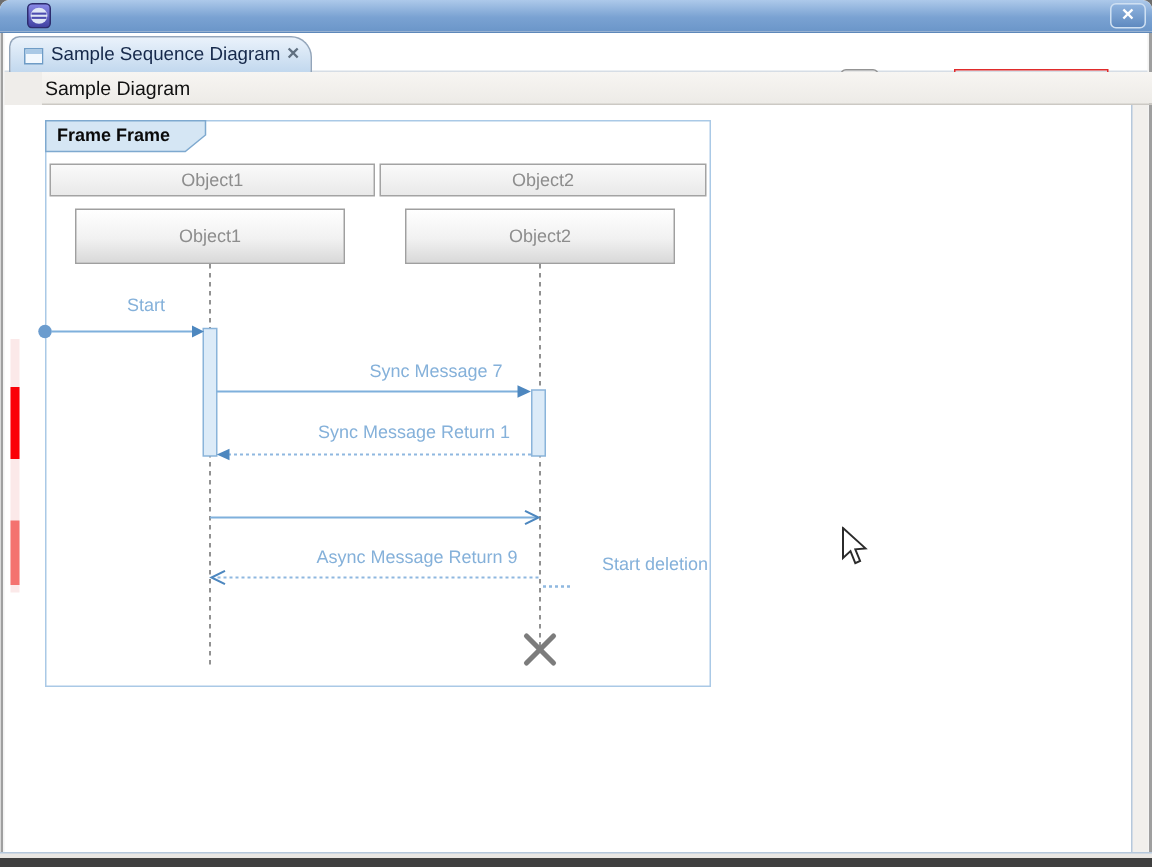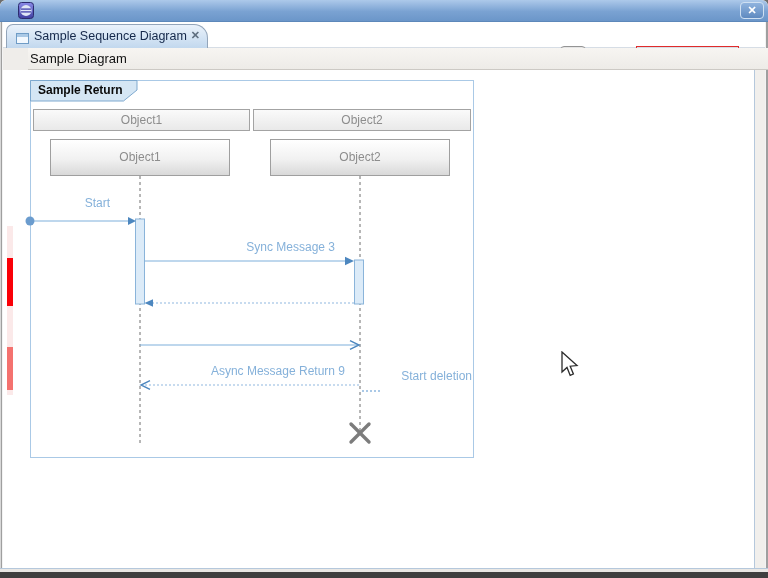--- a/index.html
+++ b/index.html
@@ -184,21 +184,21 @@
 
     <div class="ruler-mark" id="mark-pink"></div>
     <div class="ruler-mark" id="mark-red"></div>
     <div class="ruler-mark" id="mark-salmon"></div>
 
     <div id="frame"></div>
     <div id="frame-label-wrap">
       <svg width="108" height="22" viewBox="0 0 108 22">
         <path d="M0.5,0.5 H107 V10 L93.5,21 H0.5 Z" fill="#d5e6f4" stroke="#7ea9cf"></path>
       </svg>
-      <div id="frame-label-text">Sample Return</div>
+      <div id="frame-label-text">Frame Frame</div>
     </div>
 
     <div class="ll-header" id="ll-header-1">Object1</div>
     <div class="ll-header" id="ll-header-2">Object2</div>
 
     <div class="ll-box" id="ll-box-1">Object1</div>
     <div class="ll-box" id="ll-box-2">Object2</div>
 
     <svg id="connector-layer" viewBox="0 0 751 498">
 
@@ -224,21 +224,22 @@
       <line x1="356" y1="315" x2="141" y2="315" stroke="#8fb8e0" stroke-width="1.2" stroke-dasharray="2,2"></line>
       <path d="M147,310.6 L138,315 L147,319.4" fill="none" stroke="#4d87bf" stroke-width="1.4"></path>
 
       <line x1="359" y1="321" x2="379" y2="321" stroke="#8fb8e0" stroke-width="1.6" stroke-dasharray="2,2"></line>
 
       <line x1="348" y1="354" x2="366" y2="372" stroke="#7c7c7c" stroke-width="3.4" stroke-linecap="round"></line>
       <line x1="366" y1="354" x2="348" y2="372" stroke="#7c7c7c" stroke-width="3.4" stroke-linecap="round"></line>
     </svg>
 
     <div class="msg-label" id="lbl-start">Start</div>
-    <div class="msg-label" id="lbl-sync1">Sync Message 3</div>
+    <div class="msg-label" id="lbl-sync1">Sync Message 7</div>
+    <div class="msg-label" id="lbl-syncret">Sync Message Return 1</div>
     <div class="msg-label" id="lbl-asyncret">Async Message Return 9</div>
     <div class="msg-label" id="lbl-delete">Start deletion</div>
   </div>
 
   <div id="gutter-right"></div>
   <div id="strip-bottom-light"></div>
   <div id="strip-bottom-dark"></div>
 
   <span id="mouse-cursor">
     <svg width="20" height="28" viewBox="0 0 20 28">

